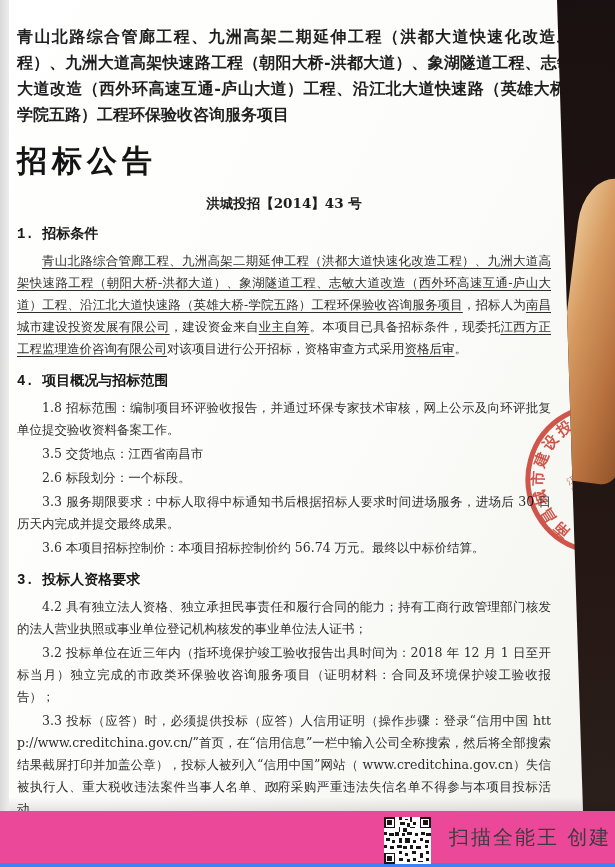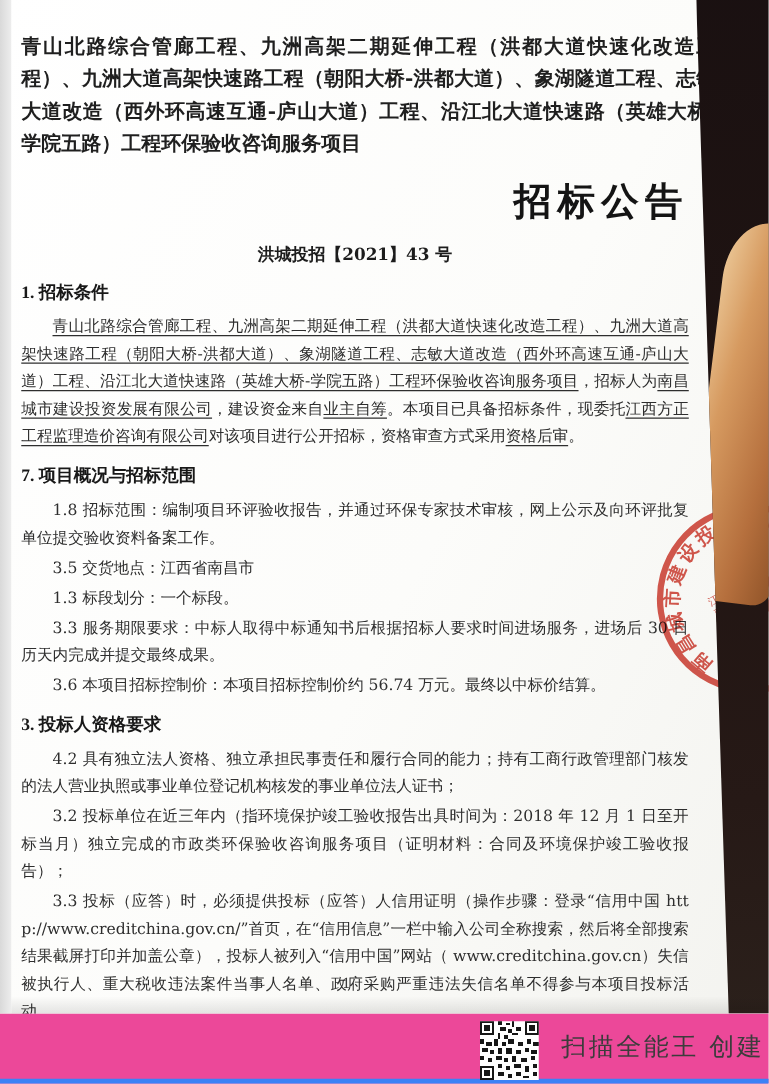--- a/index.html
+++ b/index.html
@@ -20,28 +20,28 @@
     position:absolute;left:9px;top:0;right:0;bottom:0;
   }
   .content{
     position:absolute;left:8px;top:24px;width:534px;color:#2c2c2c;
   }
   .project-title{
     width:556px;font-size:16px;line-height:26px;font-weight:bold;color:#1f1f1f;
     text-align:justify;word-break:break-all;
   }
   .doc-title{
-    text-align:right;font-size:30px;font-weight:bold;color:#141414;
+    text-align:left;font-size:30px;font-weight:bold;color:#141414;
     letter-spacing:5px;margin-top:13px;
   }
   .doc-number{
     text-align:center;font-size:13.5px;font-weight:bold;color:#1c1c1c;margin-top:13px;
   }
   .sec-heading{
-    font-family:Liberation Serif, serif;
+    font-family:Liberation Mono, monospace;
     font-size:14px;font-weight:bold;color:#181818;margin:12px 0 7px 0;
   }
   .para{
     font-size:12.5px;line-height:22px;text-align:justify;text-indent:2em;
     color:#2e2e2e;margin:2px 0;word-break:break-all;
   }
   .para .u{text-decoration:underline;text-underline-offset:3px;text-decoration-thickness:1px;}
   .page-number{
     position:absolute;left:0;right:70px;bottom:18px;text-align:center;
     font-size:11px;color:#3a3a3a;
@@ -76,28 +76,28 @@
   }
 </style>
 </head>
 <body>
 
 <div class="photo">
   <div class="page">
     <div class="content">
       <div class="project-title">青山北路综合管廊工程、九洲高架二期延伸工程（洪都大道快速化改造工程）、九洲大道高架快速路工程（朝阳大桥-洪都大道）、象湖隧道工程、志敏大道改造（西外环高速互通-庐山大道）工程、沿江北大道快速路（英雄大桥-学院五路）工程环保验收咨询服务项目</div>
       <div class="doc-title">招标公告</div>
-      <div class="doc-number">洪城投招【2021】43 号</div>
+      <div class="doc-number">洪城投招【2014】43 号</div>
       <div id="sections">
           <div class="sec-heading">1. 招标条件</div>
           <p class="para"><span class="u">青山北路综合管廊工程、九洲高架二期延伸工程（洪都大道快速化改造工程）、九洲大道高架快速路工程（朝阳大桥-洪都大道）、象湖隧道工程、志敏大道改造（西外环高速互通-庐山大道）工程、沿江北大道快速路（英雄大桥-学院五路）工程环保验收咨询服务项目</span><span class="">，招标人为</span><span class="u">南昌城市建设投资发展有限公司</span><span class="">，建设资金来自</span><span class="u">业主自筹</span><span class="">。本项目已具备招标条件，现委托</span><span class="u">江西方正工程监理造价咨询有限公司</span><span class="">对该项目进行公开招标，资格审查方式采用</span><span class="u">资格后审</span><span class="">。</span></p>
-          <div class="sec-heading">7. 项目概况与招标范围</div>
+          <div class="sec-heading">4. 项目概况与招标范围</div>
           <p class="para"><span class="">1.8 招标范围：编制项目环评验收报告，并通过环保专家技术审核，网上公示及向环评批复单位提交验收资料备案工作。</span></p>
           <p class="para"><span class="">3.5 交货地点：江西省南昌市</span></p>
-          <p class="para"><span class="">1.3 标段划分：一个标段。</span></p>
+          <p class="para"><span class="">2.6 标段划分：一个标段。</span></p>
           <p class="para"><span class="">3.3 服务期限要求：中标人取得中标通知书后根据招标人要求时间进场服务，进场后 30 日历天内完成并提交最终成果。</span></p>
           <p class="para"><span class="">3.6 本项目招标控制价：本项目招标控制价约 56.74 万元。最终以中标价结算。</span></p>
           <div class="sec-heading">3. 投标人资格要求</div>
           <p class="para"><span class="">4.2 具有独立法人资格、独立承担民事责任和履行合同的能力；持有工商行政管理部门核发的法人营业执照或事业单位登记机构核发的事业单位法人证书；</span></p>
           <p class="para"><span class="">3.2 投标单位在近三年内（指环境保护竣工验收报告出具时间为：2018 年 12 月 1 日至开标当月）独立完成的市政类环保验收咨询服务项目（证明材料：合同及环境保护竣工验收报告）；</span></p>
           <p class="para"><span class="">3.3 投标（应答）时，必须提供投标（应答）人信用证明（操作步骤：登录“信用中国 http://www.creditchina.gov.cn/”首页，在“信用信息”一栏中输入公司全称搜索，然后将全部搜索结果截屏打印并加盖公章），投标人被列入“信用中国”网站（ www.creditchina.gov.cn）失信被执行人、重大税收违法案件当事人名单、政府采购严重违法失信名单不得参与本项目投标活动。</span></p>
         </div>
     </div>
     <div class="page-number">1</div>
 

